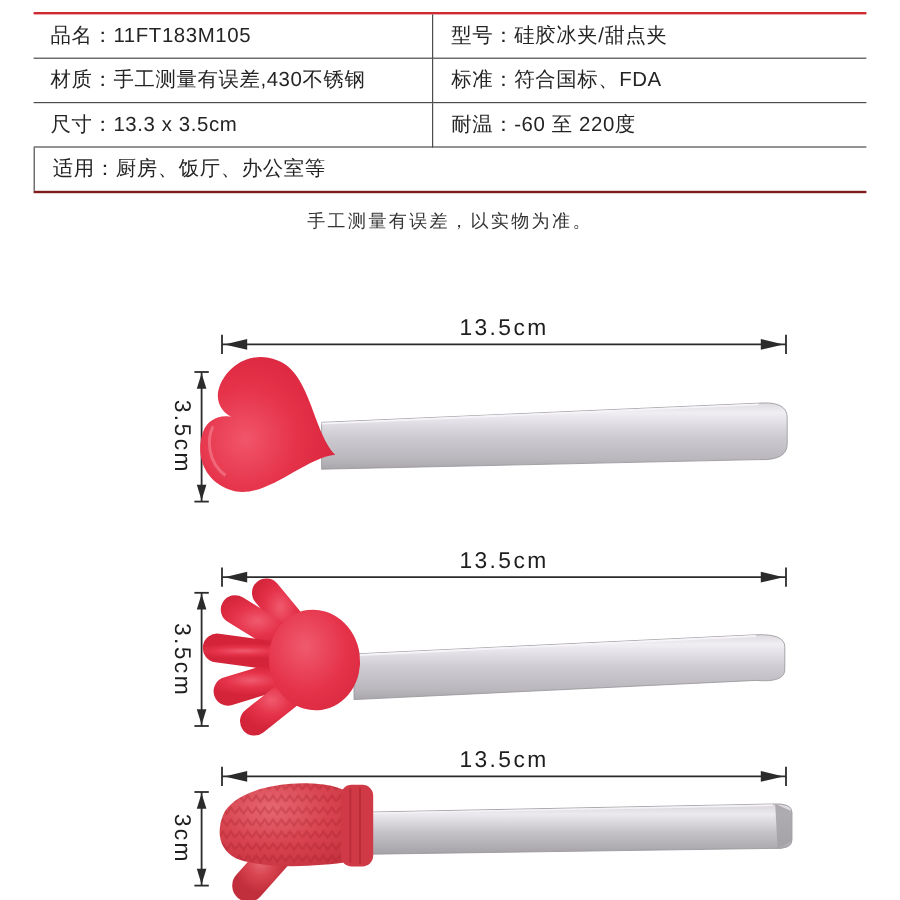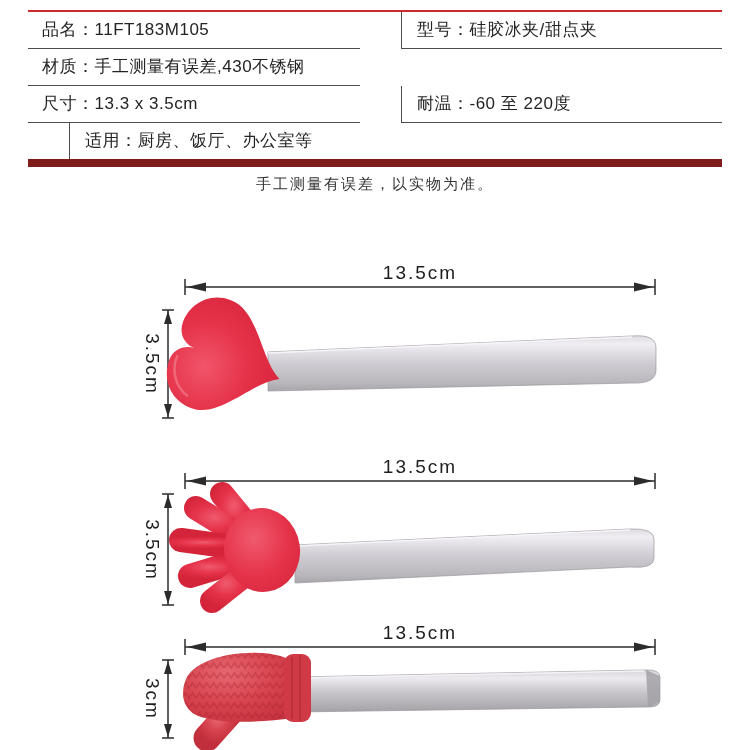--- a/index.html
+++ b/index.html
@@ -1,27 +1,27 @@
 <!DOCTYPE html>
 <html><head>
 <meta charset="utf-8">
 <style>
   html,body{margin:0;padding:0;background:#ffffff;}
   body{width:750px;height:750px;position:relative;overflow:hidden;
        font-family:"Liberation Sans","DejaVu Sans",sans-serif;color:#222;}
 
   
   .spec-table{position:absolute;left:28px;top:10px;width:694px;
-              border-top:2px solid #cf2a2f;border-bottom:8px solid #7f1d1d;}
+              border-top:2px solid #cf2a2f;border-bottom:2px solid #7f1d1d;}
   .spec-row{display:grid;grid-template-columns:332px 1fr;}
   .spec-cell{height:36px;line-height:36px;font-size:17px;color:#242424;
              padding-left:14px;white-space:nowrap;border-bottom:1px solid #4c4c4c;
              letter-spacing:0.5px;}
   .spec-row:last-child .spec-cell{border-bottom:none;}
-  .spec-cell.right{border-left:1px solid #4c4c4c;padding-left:15px;margin-left:41px;}
+  .spec-cell.right{border-left:1px solid #4c4c4c;padding-left:15px;}
 
   
   .disclaimer{position:absolute;top:175px;left:5px;width:740px;text-align:center;
               font-size:15px;color:#333;letter-spacing:2px;}
 
   
   .fig{position:absolute;left:0;display:block;}
   .fig text.dim{font-size:19px;fill:#1e1e1e;letter-spacing:2px;
                 font-family:"Liberation Sans","DejaVu Sans",sans-serif;}
   .dimline{stroke:#2b2b2b;stroke-width:1.5;}
@@ -29,20 +29,21 @@
 </head>
 <body>
 
 <div class="spec-table">
   <div class="spec-row">
     <div class="spec-cell left">品名：11FT183M105</div>
     <div class="spec-cell right">型号：硅胶冰夹/甜点夹</div>
   </div>
   <div class="spec-row">
     <div class="spec-cell left">材质：手工测量有误差,430不锈钢</div>
+    <div class="spec-cell right">标准：符合国标、FDA</div>
   </div>
   <div class="spec-row">
     <div class="spec-cell left">尺寸：13.3 x 3.5cm</div>
     <div class="spec-cell right">耐温：-60 至 220度</div>
   </div>
   <div class="spec-row">
     <div class="spec-cell right">适用：厨房、饭厅、办公室等</div>
   </div>
 </div>
 

